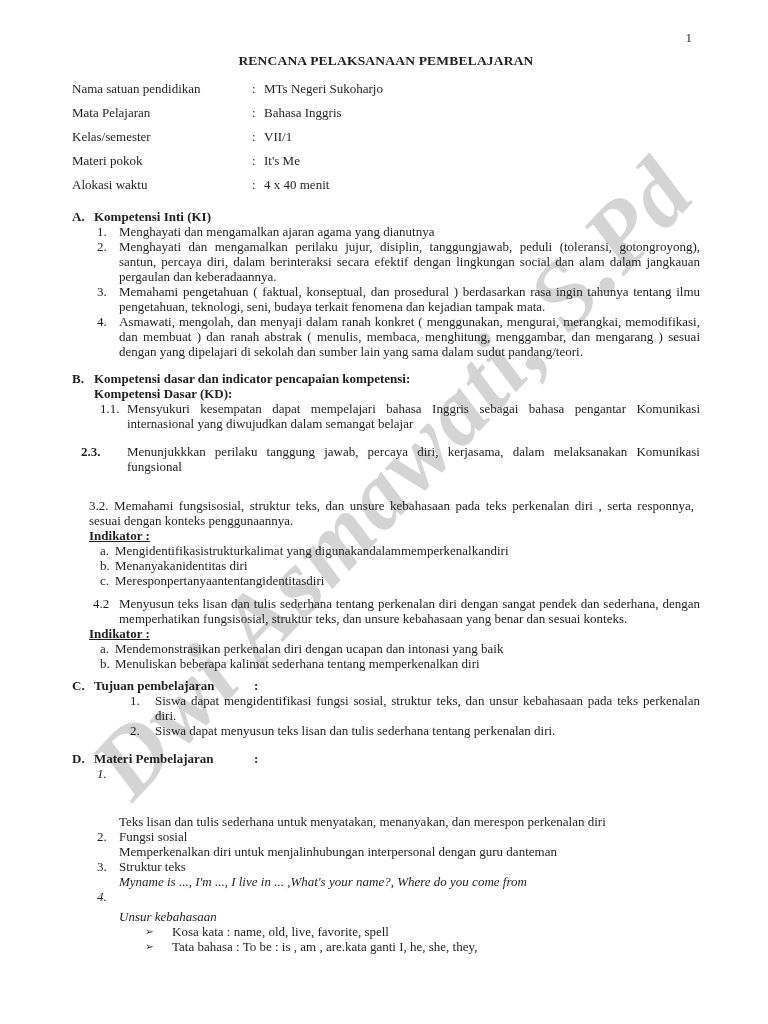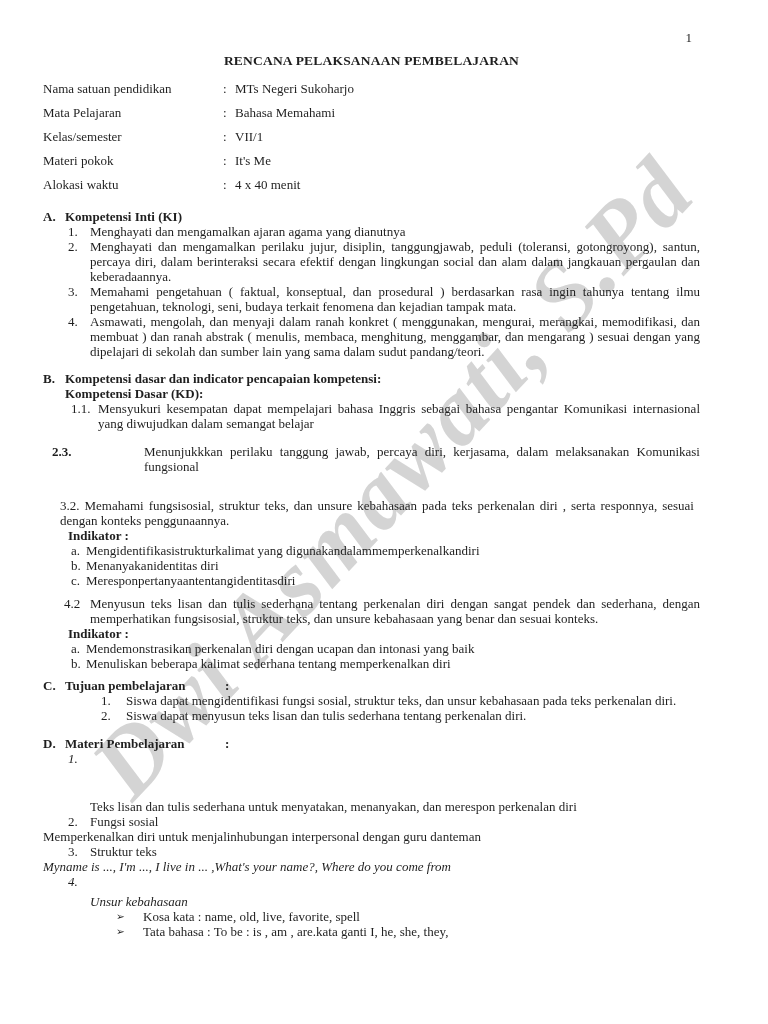--- a/index.html
+++ b/index.html
@@ -15,21 +15,21 @@
   .watermark {
     position:absolute; top:478px; left:392px;
     transform:translate(-50%,-50%) rotate(-47deg);
     font-size:95px; font-weight:bold; font-style:italic;
     color:#cacaca; opacity:0.8;
     white-space:nowrap; z-index:0;
     letter-spacing:2px;
     pointer-events:none;
   }
 
-  .content { position:relative; z-index:1; padding:27px 68px 40px 43px; line-height:15px; }
+  .content { position:relative; z-index:1; padding:27px 68px 40px 72px; line-height:15px; }
 
   .page-num { position:absolute; top:30px; right:76px; font-size:13px; z-index:2; }
 
   .title { text-align:center; font-weight:bold; font-size:13.5px; line-height:16px; margin-top:26px; letter-spacing:0.2px; }
 
   .meta { margin-top:12px; }
   .meta-row { display:flex;margin-top:9px; }
   .meta-label { width:180px; flex:none; }
   .meta-colon { width:12px; flex:none; }
   .meta-value { flex:1; }
@@ -43,34 +43,34 @@
   .sec-c { margin-top:7px; }
   .sec-d { margin-top:13px; }
 
   .num-item { display:flex; }
   .num-item .num { width:22px; margin-left:25px; flex:none; }
   .num-item .txt { flex:1; text-align:justify; }
 
   .kd-item { display:flex; }
   .kd-item .txt { flex:1; text-align:justify; }
   .kd11 .num { margin-left:28px; width:27px; flex:none; }
-  .kd23 { margin-top:13px;gap:46px; }
+  .kd23 { margin-top:13px; }
   .kd23 .num { margin-left:9px; width:46px; flex:none; font-weight:bold; }
   .kd32 { margin-top:24px; margin-left:17px; margin-right:6px; text-align:justify; }
   .kd42 { margin-top:8px; }
   .kd42 .num { margin-left:21px; width:26px; flex:none; }
-  .indikator-title { font-weight:bold; margin-left:25px; }
+  .indikator-title { font-weight:bold; margin-left:17px;text-decoration:underline; }
   .abc { display:flex; margin-left:28px; }
   .abc .num { width:15px; flex:none; }
   .abc .txt { flex:1; }
 
   .c-item .num { margin-left:58px; width:25px; }
 
   .d-item .num { margin-left:25px; width:22px; }
-  .d-sub { }
+  .d-sub { margin-left:47px; }
   .italic { font-style:italic; }
   .d-bullet { display:flex; margin-left:73px; }
   .d-bullet .marker { width:27px; flex:none; font-family:"DejaVu Sans", sans-serif; font-size:10.5px; line-height:15px; }
   .d-bullet .txt { flex:1; }
 </style>
 </head>
 <body>
 
 <div class="page">
 
@@ -86,21 +86,21 @@
 
     <div class="meta">
       <div class="meta-row">
         <span class="meta-label">Nama satuan pendidikan</span>
         <span class="meta-colon">:</span>
         <span class="meta-value">MTs Negeri Sukoharjo</span>
       </div>
       <div class="meta-row">
         <span class="meta-label">Mata Pelajaran</span>
         <span class="meta-colon">:</span>
-        <span class="meta-value">Bahasa Memahami</span>
+        <span class="meta-value">Bahasa Inggris</span>
       </div>
       <div class="meta-row">
         <span class="meta-label">Kelas/semester</span>
         <span class="meta-colon">:</span>
         <span class="meta-value">VII/1</span>
       </div>
       <div class="meta-row">
         <span class="meta-label">Materi pokok</span>
         <span class="meta-colon">:</span>
         <span class="meta-value">It's Me</span>

